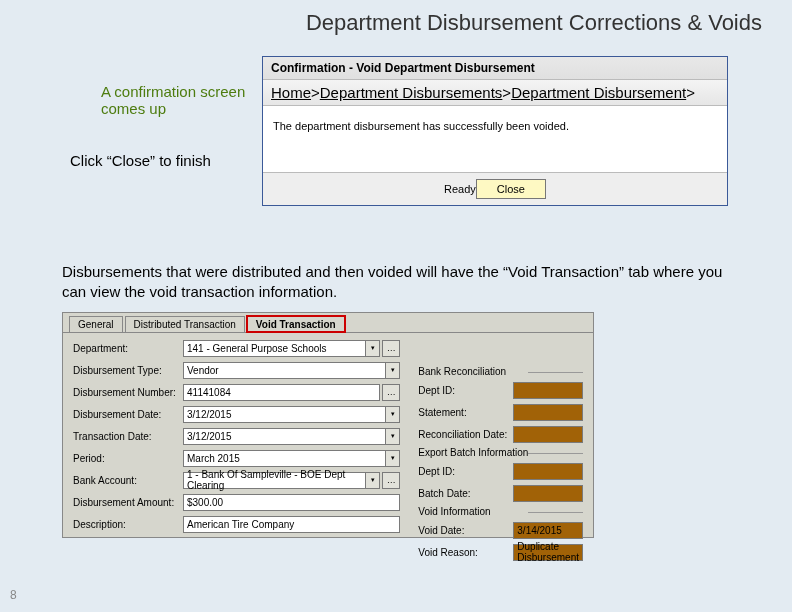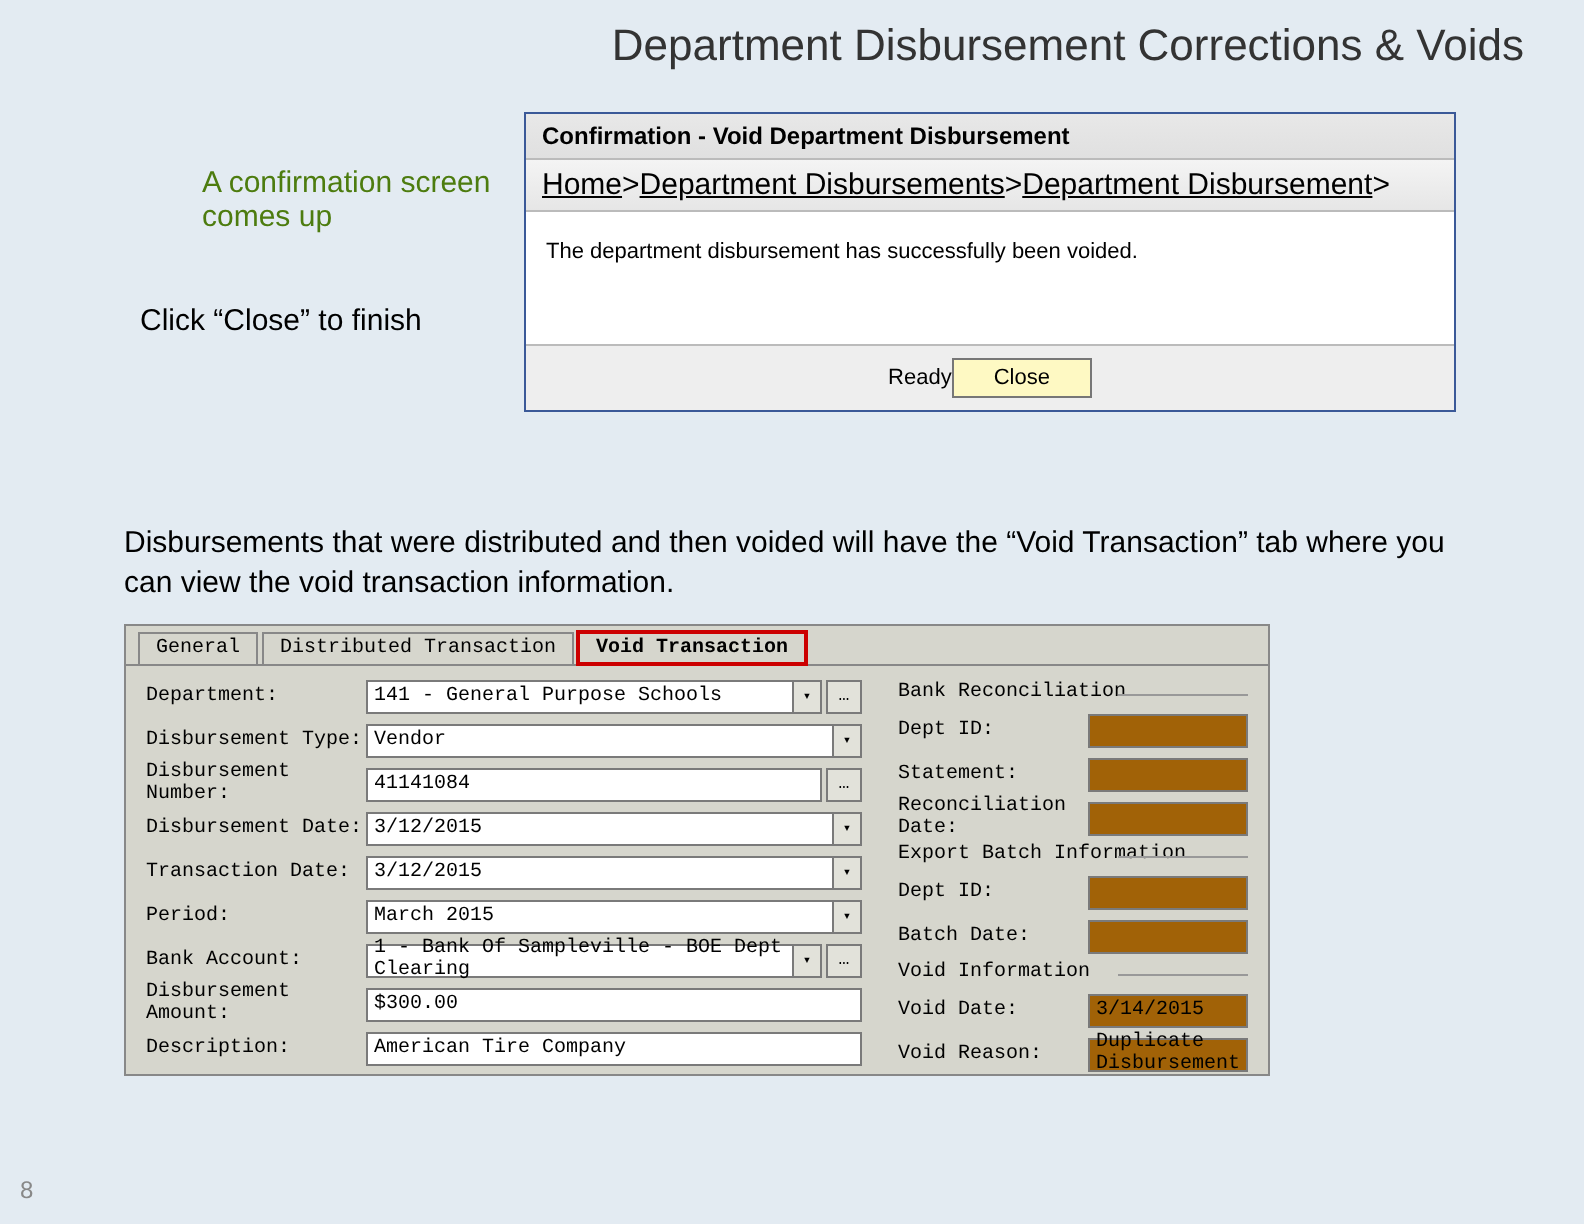--- a/index.html
+++ b/index.html
@@ -67,46 +67,46 @@
   }
   .para {
     position: absolute;
     top: 262px; left: 62px;
     width: 670px;
     font-size: 15px; color: #000; line-height: 1.3;
   }
   .form-panel {
     position: absolute;
     top: 312px; left: 62px;
-    width: 573px; height: 226px;
+    width: 532px; height: 226px;
     background: #d6d6cd;
     border: 1px solid #888;
     font-size: 10px;
-    font-family: Liberation Mono, monospace;
+    font-family: Liberation Sans, sans-serif;
   }
   .tabs { display: flex; padding: 3px 6px 0 6px; gap: 2px; }
   .tab {
     background: #d6d6cd;
     border: 1px solid #888; border-bottom: none;
     padding: 2px 8px;
     font-size: 10px;
   }
   .tab.active {
     background: #d6d6cd;
     outline: 2px solid #c00;
     outline-offset: -1px;
     font-weight: bold;
   }
   .form-body {
     border-top: 1px solid #888;
     padding: 6px 10px;
     display: flex; gap: 18px; height: calc(100% - 22px);
   }
   .col-left { width: 360px; }
-  .col-right { flex: 1; }
+  .col-right { flex: 1; margin-top: 25px; }
   .row { display: flex; align-items: center; margin-bottom: 4px; height: 18px; }
   .lbl { width: 110px; font-size: 10px; }
   .fld {
     flex: 1;
     background: #fff;
     border: 1px solid #7a7a7a;
     height: 17px;
     padding: 1px 3px;
     font-size: 10px;
     display: flex; align-items: center;

